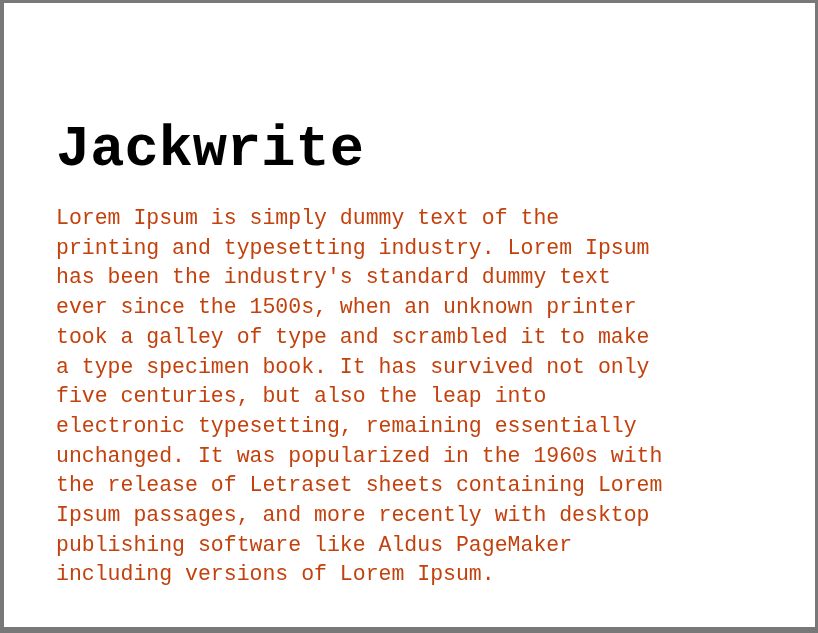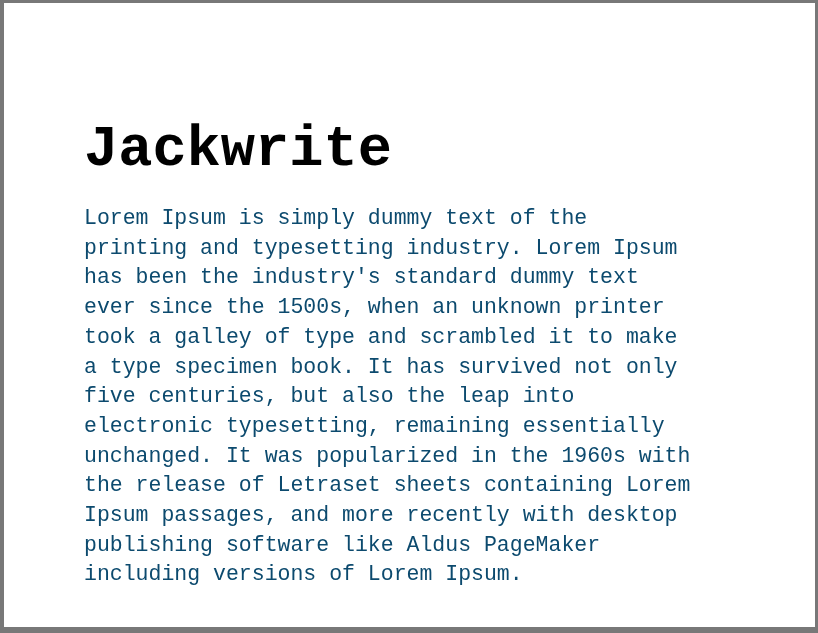--- a/index.html
+++ b/index.html
@@ -16,36 +16,36 @@
   }
   .page {
     position: absolute;
     left: 4px;
     top: 3px;
     right: 3px;
     bottom: 6px;
     background: #ffffff;
   }
   .content {
-    padding: 116px 40px 0 80px;
+    padding: 116px 40px 0 52px;
   }
   .doc-title {
     margin: 0;
     font-size: 57px;
     line-height: 62px;
     font-weight: bold;
     color: #000000;
     letter-spacing: 0;
     font-family: "Liberation Mono", "DejaVu Sans Mono", monospace;
   }
   .doc-paragraph {
     margin: 23px 0 4px 0;
     font-size: 21.5px;
     line-height: 29.7px;
-    color: #0c4a6e;
+    color: #c2410c;
     white-space: pre;
     font-family: "Liberation Mono", "DejaVu Sans Mono", monospace;
   }
 </style>
 </head>
 <body>
 
 <div class="page">
   <div class="content">
     <h1 class="doc-title">Jackwrite</h1>

